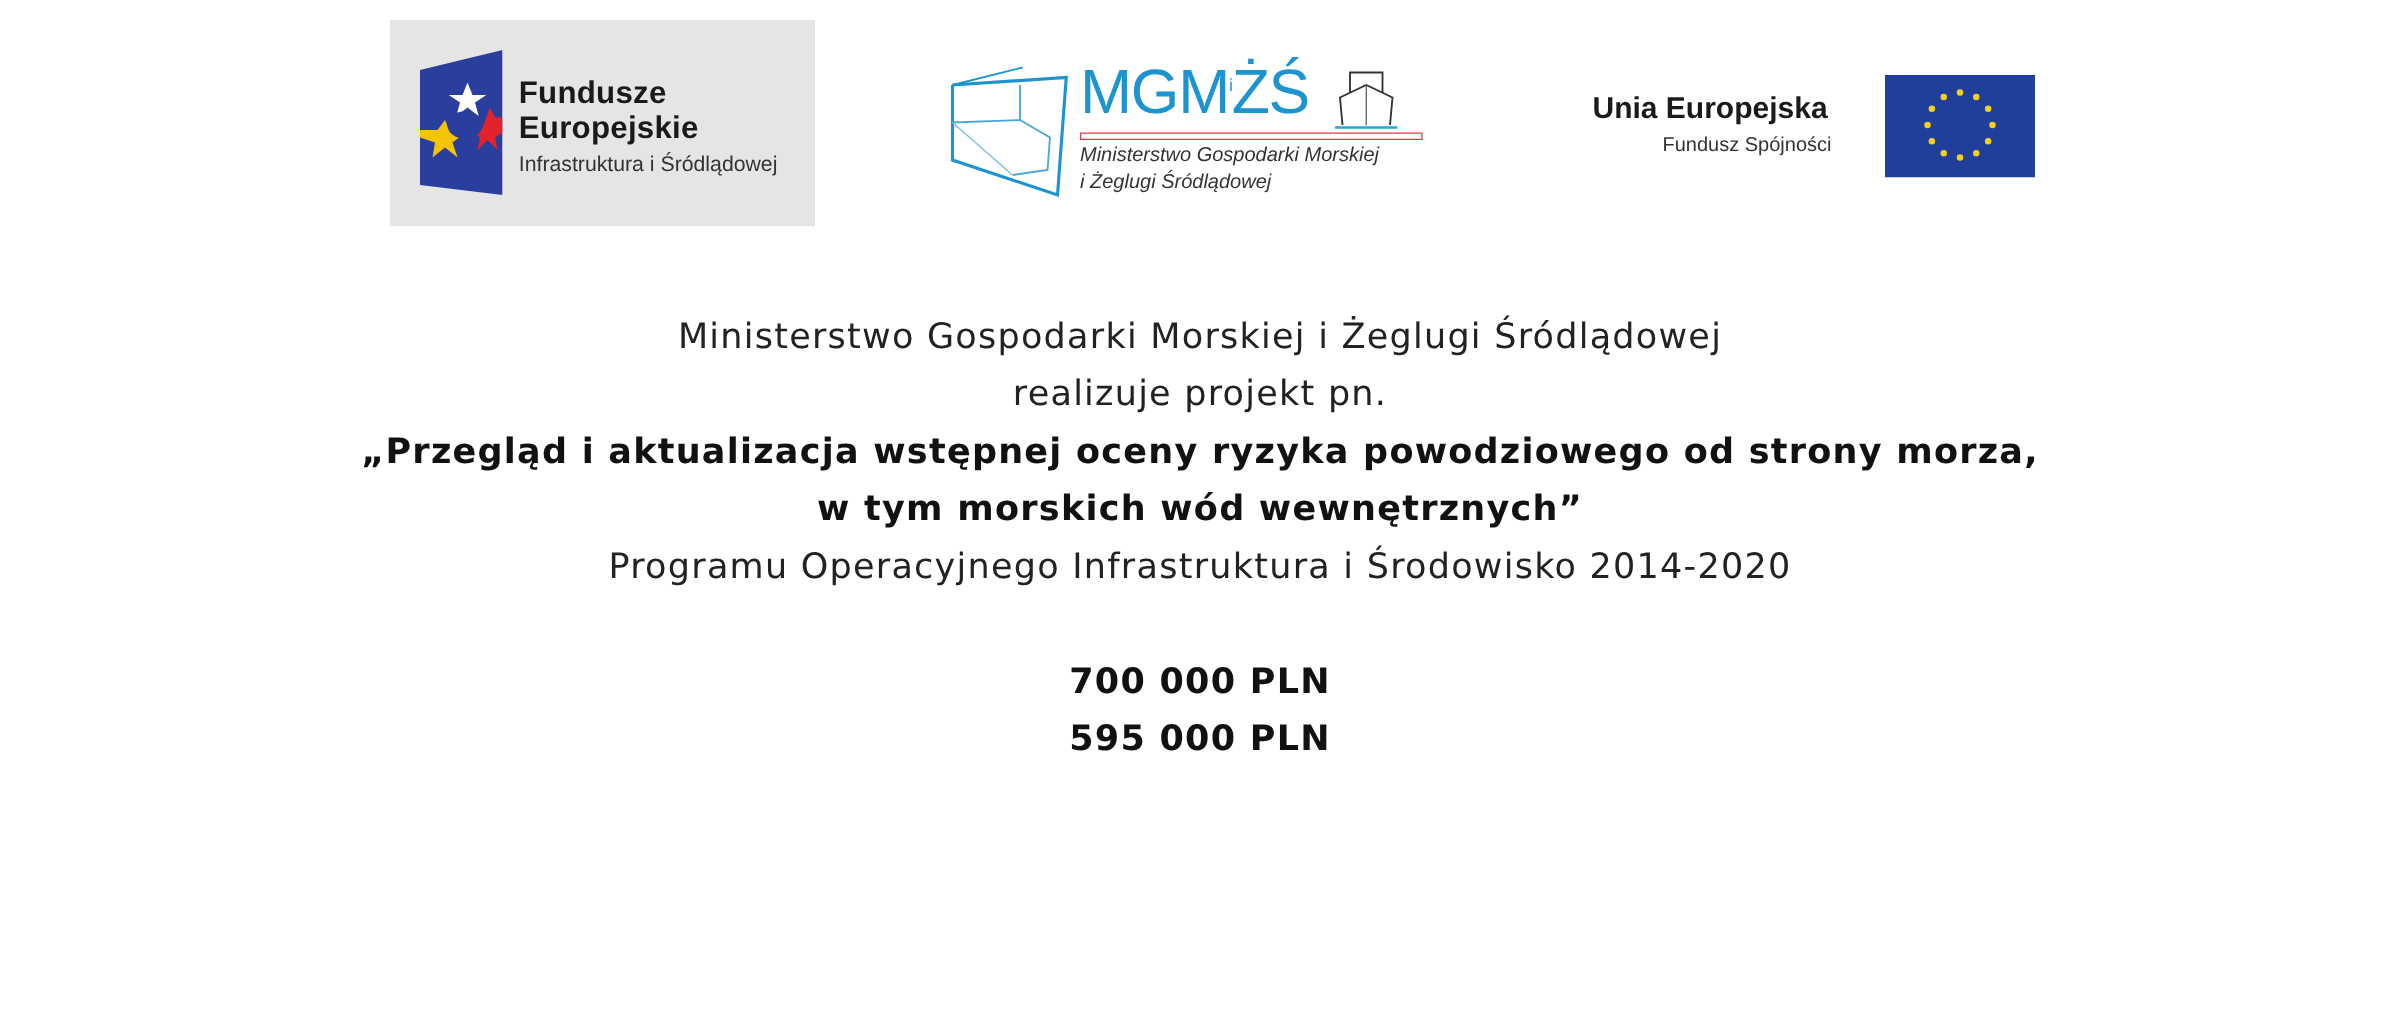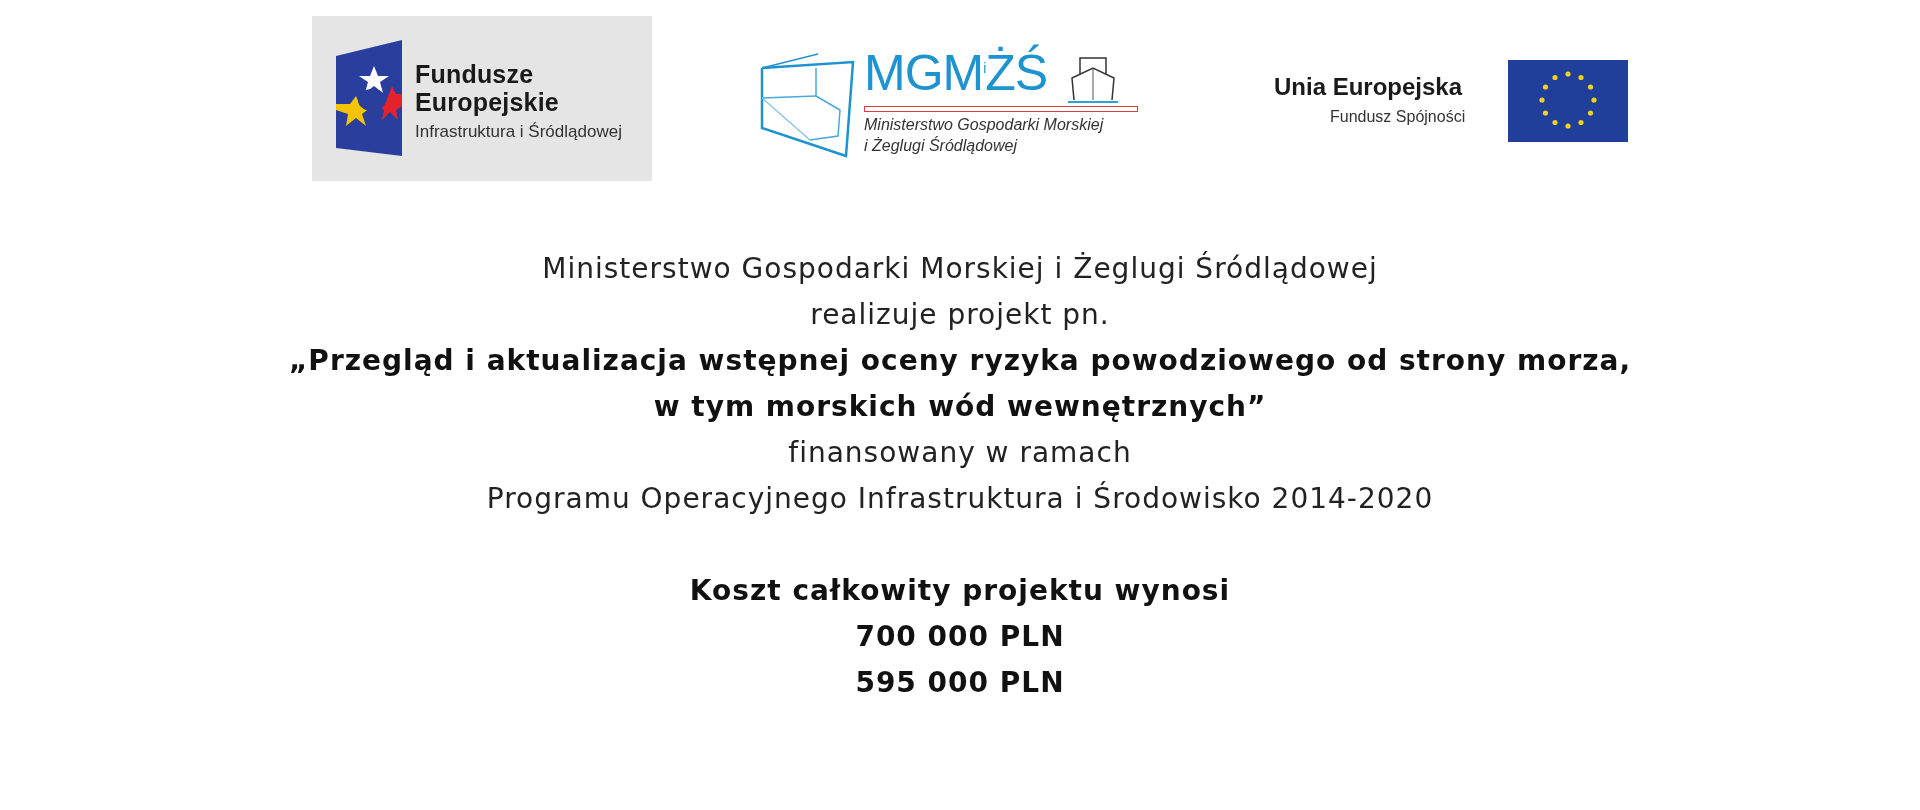--- a/index.html
+++ b/index.html
@@ -107,19 +107,17 @@
       </g>
     </svg>
   </div>
 </div>
 
 <div class="content">
   <span class="line normal">Ministerstwo Gospodarki Morskiej i Żeglugi Śródlądowej</span>
   <span class="line normal">realizuje projekt pn.</span>
   <span class="line bold">„Przegląd i aktualizacja wstępnej oceny ryzyka powodziowego od strony morza,</span>
   <span class="line bold">w tym morskich wód wewnętrznych”</span>
-  <span class="line normal">finansowany w ramach</span>
   <span class="line normal">Programu Operacyjnego Infrastruktura i Środowisko 2014-2020</span>
   <div class="gap"></div>
-  <span class="line bold">Koszt całkowity projektu wynosi</span>
   <span class="line bold">700 000 PLN</span>
   <span class="line bold">595 000 PLN</span>
 </div>
 
 </body></html>

